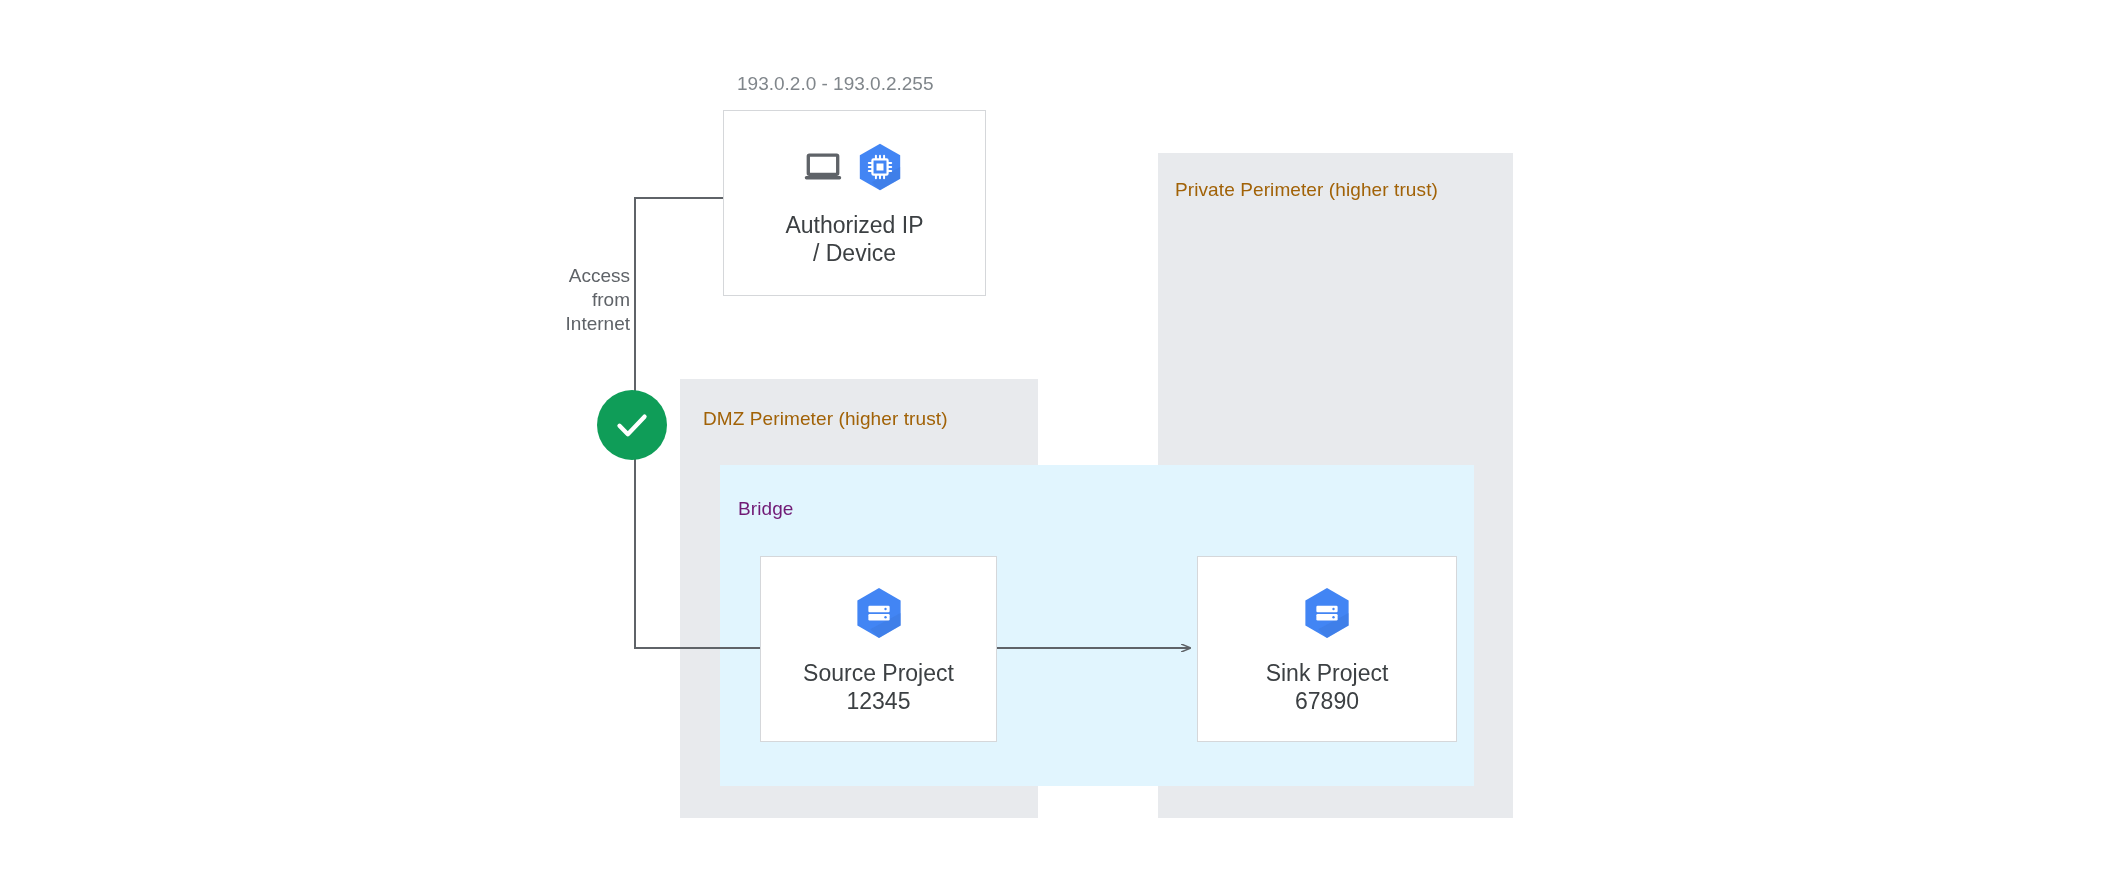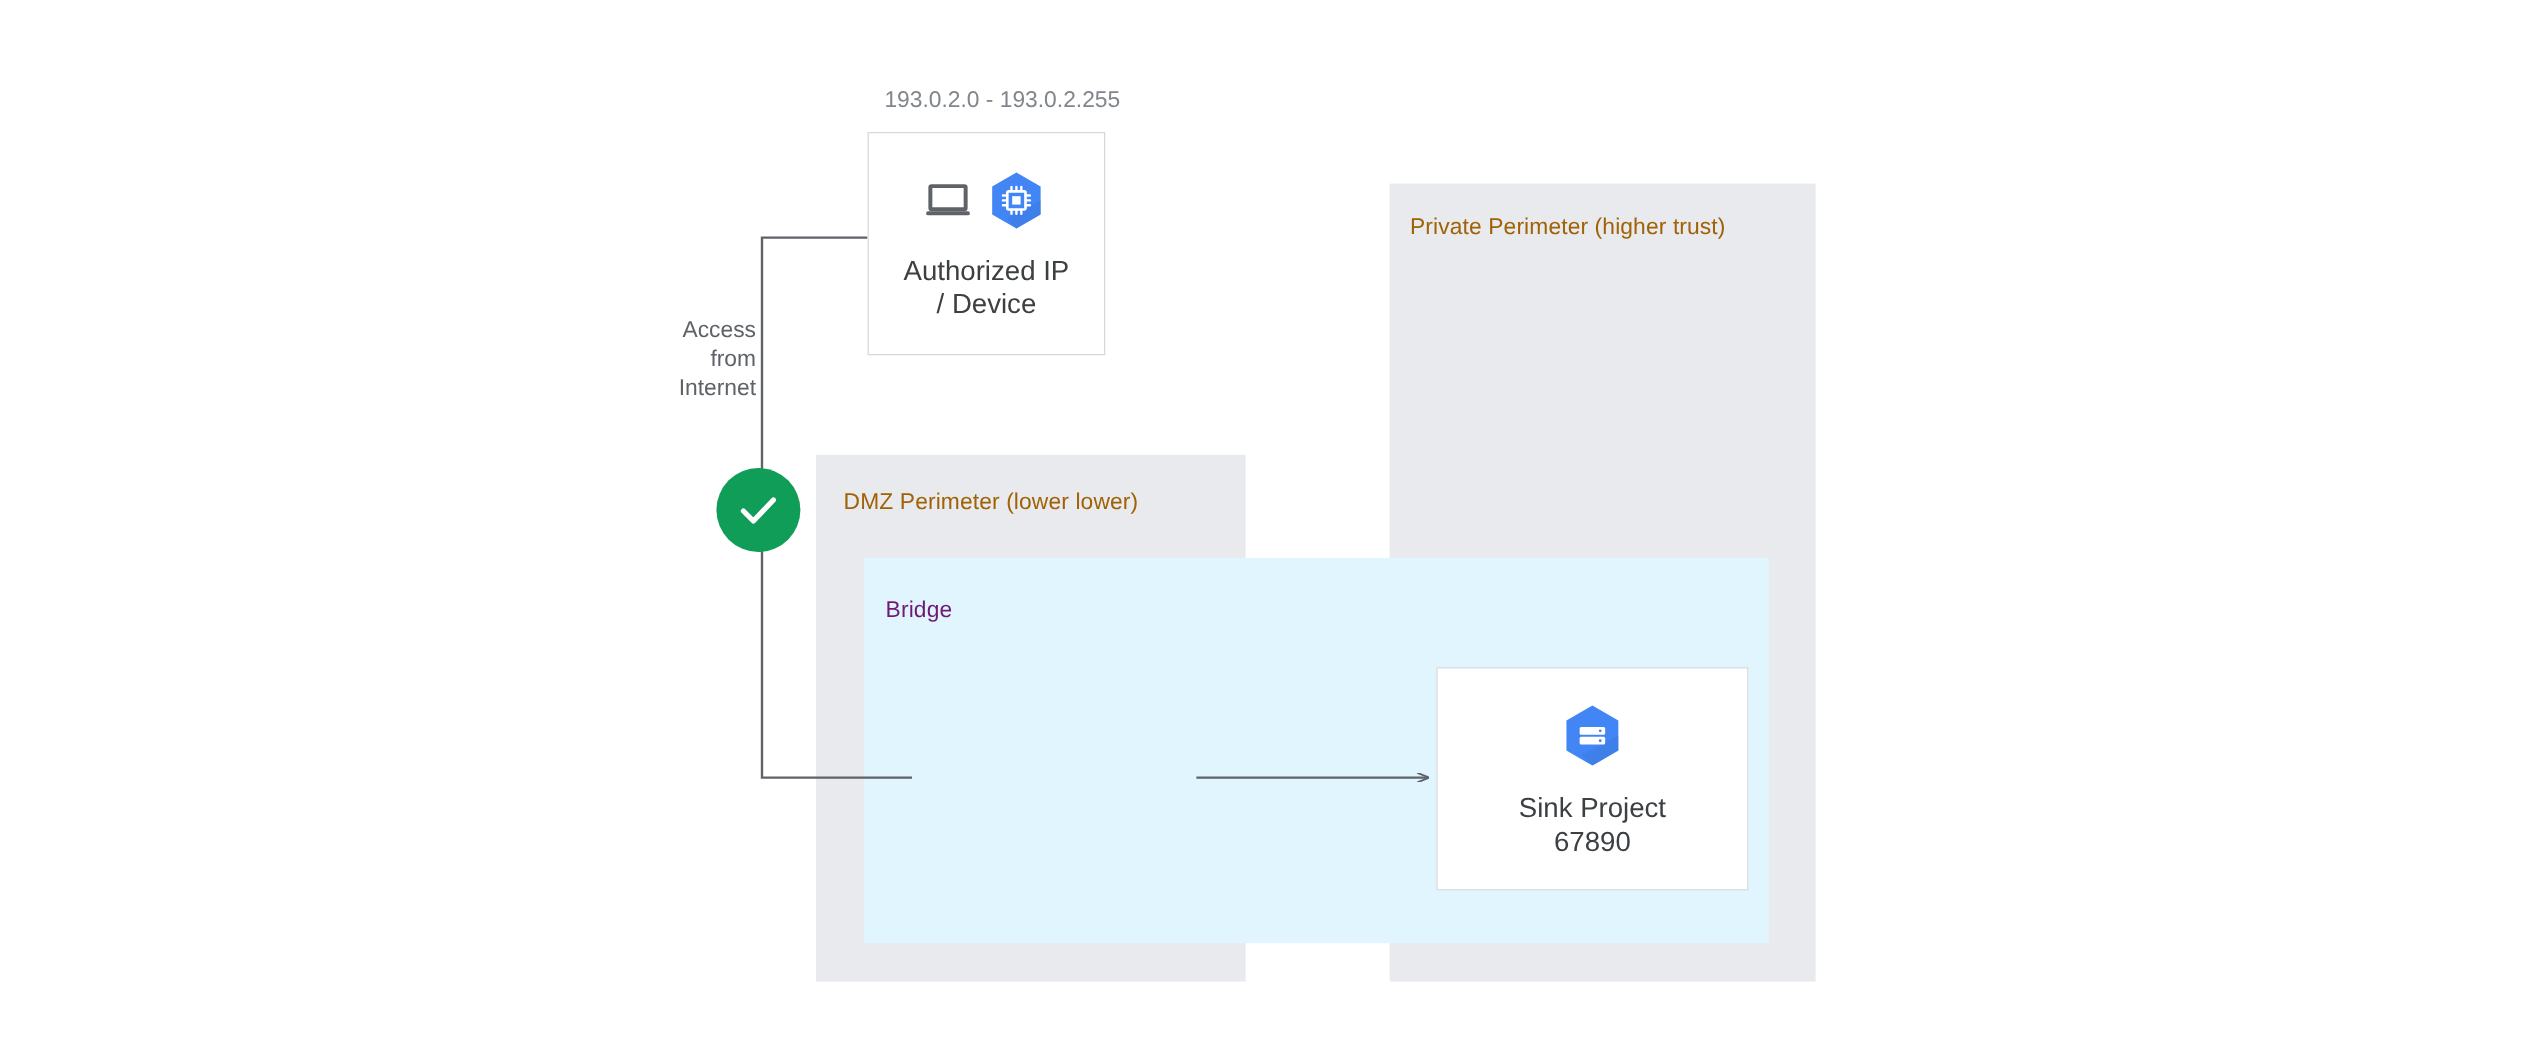--- a/index.html
+++ b/index.html
@@ -102,21 +102,21 @@
     align-items: center;
     justify-content: center;
   }
 </style>
 </head>
 <body>
 
 <div id="canvas">
 
   <div class="perimeter" style="left:680px; top:379px; width:358px; height:439px;"></div>
-  <div class="perimeter-label" style="left:703px; top:408px;">DMZ Perimeter (lower lower)</div>
+  <div class="perimeter-label" style="left:703px; top:408px;">DMZ Perimeter (higher trust)</div>
 
   <div class="perimeter" style="left:1158px; top:153px; width:355px; height:665px;"></div>
   <div class="perimeter-label" style="left:1175px; top:179px;">Private Perimeter (higher trust)</div>
 
   <div class="bridge" style="left:720px; top:465px; width:754px; height:321px;"></div>
   <div class="bridge-label" style="left:738px; top:498px;">Bridge</div>
 
   <svg id="connectors" viewBox="0 0 2112 882" xmlns="http://www.w3.org/2000/svg">
     <defs>
       <marker id="arrowhead" markerWidth="10" markerHeight="8" refX="9" refY="4" orient="auto" markerUnits="userSpaceOnUse">
@@ -134,21 +134,21 @@
       <path d="M4.5 12.5 L9.5 17.5 L19.5 7.0" fill="none" stroke="#ffffff" stroke-width="2.6" stroke-linecap="round" stroke-linejoin="round"></path>
     </svg>
   </div>
 
   <div class="side-caption" style="left:540px; top:264px; width:90px;">Access
 from
 Internet</div>
 
   <div class="caption" style="left:737px; top:73px;">193.0.2.0 - 193.0.2.255</div>
 
-  <div class="node" style="left:723px; top:110px; width:198px; height:186px;">
+  <div class="node" style="left:723px; top:110px; width:263px; height:186px;">
     <div class="node-icons">
 
       <svg width="42" height="42" viewBox="0 0 24 24">
         <rect x="3.6" y="5.2" width="16.8" height="11" rx="0.6" fill="none" stroke="#5F6368" stroke-width="1.9"></rect>
         <rect x="1.6" y="17.2" width="20.8" height="1.9" rx="0.9" fill="#5F6368"></rect>
       </svg>
 
       <svg width="56" height="56" viewBox="0 0 48 48">
         <polygon points="24,4 41.3,14 41.3,34 24,44 6.7,34 6.7,14" fill="#4285F4"></polygon>
         <polygon points="41.3,24 41.3,34 24,44 17,37" fill="#3C77DB" opacity="0.45"></polygon>
@@ -170,20 +170,34 @@
           <line x1="30.8" y1="24" x2="33.6" y2="24"></line>
           <line x1="30.8" y1="27.5" x2="33.6" y2="27.5"></line>
         </g>
       </svg>
     </div>
     <div class="node-label">Authorized IP
 / Device</div>
   </div>
 
 
+  <div class="node" style="left:760px; top:556px; width:237px; height:186px;">
+    <div class="node-icons">
+      <svg width="60" height="60" viewBox="0 0 48 48">
+        <polygon points="24,4 41.3,14 41.3,34 24,44 6.7,34 6.7,14" fill="#4285F4"></polygon>
+        <polygon points="41.3,24 41.3,34 24,44 17,37" fill="#3C77DB" opacity="0.45"></polygon>
+        <rect x="15.5" y="18.2" width="17" height="5.2" rx="1" fill="#ffffff"></rect>
+        <rect x="15.5" y="24.8" width="17" height="5.2" rx="1" fill="#ffffff"></rect>
+        <circle cx="29.2" cy="20.8" r="0.95" fill="#4285F4"></circle>
+        <circle cx="29.2" cy="27.4" r="0.95" fill="#4285F4"></circle>
+      </svg>
+    </div>
+    <div class="node-label">Source Project
+12345</div>
+  </div>
 
   <div class="node" style="left:1197px; top:556px; width:260px; height:186px;">
     <div class="node-icons">
       <svg width="60" height="60" viewBox="0 0 48 48">
         <polygon points="24,4 41.3,14 41.3,34 24,44 6.7,34 6.7,14" fill="#4285F4"></polygon>
         <polygon points="41.3,24 41.3,34 24,44 17,37" fill="#3C77DB" opacity="0.45"></polygon>
         <rect x="15.5" y="18.2" width="17" height="5.2" rx="1" fill="#ffffff"></rect>
         <rect x="15.5" y="24.8" width="17" height="5.2" rx="1" fill="#ffffff"></rect>
         <circle cx="29.2" cy="20.8" r="0.95" fill="#4285F4"></circle>
         <circle cx="29.2" cy="27.4" r="0.95" fill="#4285F4"></circle>

